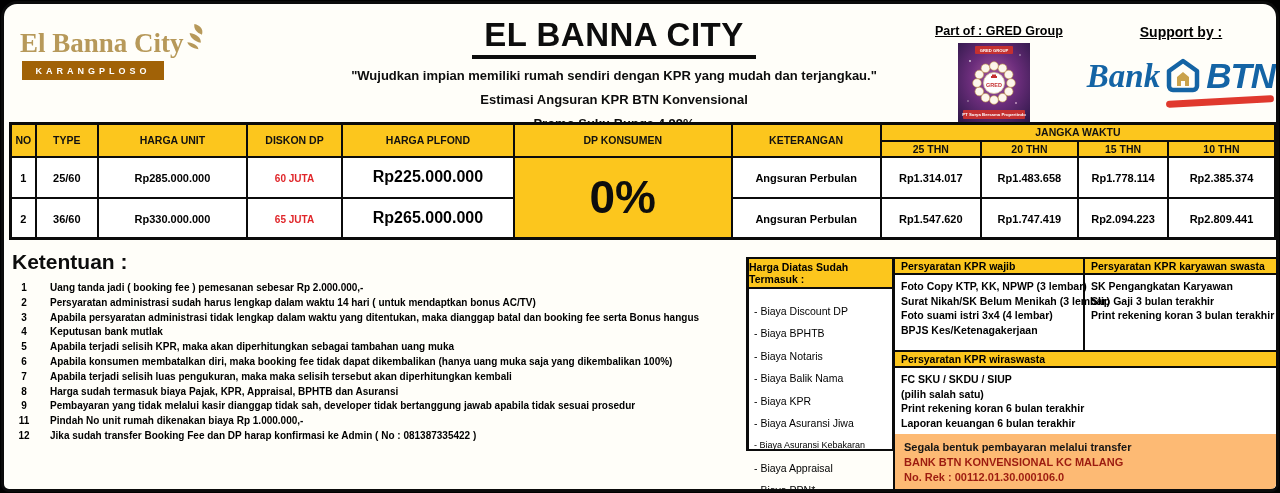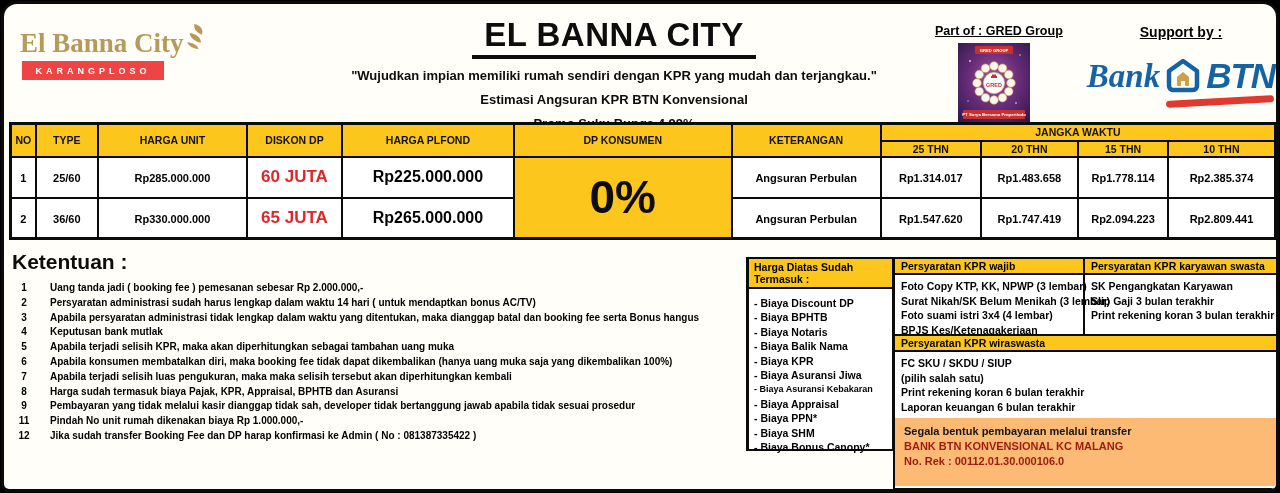--- a/index.html
+++ b/index.html
@@ -7,21 +7,21 @@
   .page {
     position:absolute; left:1px; top:1px; width:1278px; height:491px;
     background:#fffef9; border:3px solid #0b0b0b;
     border-radius:16px 16px 8px 8px; overflow:hidden;
   }
   
   .brand { position:absolute; left:16px; top:24px; width:185px; }
   .brand-row { position:relative; display:flex; align-items:flex-start; }
   .brand-title { font-family:"Liberation Serif", serif; font-weight:bold; font-size:27px; color:#b7995a; letter-spacing:0; line-height:30px; white-space:nowrap; }
   .leaf-icon { margin-left:-2px; margin-top:-14px; }
-  .brand-loc { margin-top:1px; margin-left:2px; width:142px; height:19px; background:#ef4444; color:#fff;
+  .brand-loc { margin-top:1px; margin-left:2px; width:142px; height:19px; background:#a16207; color:#fff;
     font-size:9px; font-weight:bold; letter-spacing:4px; display:flex; align-items:center; justify-content:center; }
   .center-head { position:absolute; left:310px; top:12px; width:600px; text-align:center; color:#0d0d0d; }
   .main-title { display:inline-block; font-size:33px; font-weight:800; letter-spacing:.5px; border-bottom:4px solid #0d0d0d; padding:0 12px 1px 12px; }
   .tagline   { margin-top:9px;  font-size:13px; font-weight:bold; }
   .subline   { margin-top:9px;  font-size:13px; font-weight:bold; }
   .subline3  { margin-top:9px;  font-size:12.5px; font-weight:bold; }
   .partof { position:absolute; left:931px; top:20px; width:118px; text-align:center; }
   .partof-label { font-size:12.5px; font-weight:bold; text-decoration:underline; white-space:nowrap; }
   .gred-logo { margin-top:5px; }
   .support { position:absolute; left:1082px; top:20px; width:190px; text-align:center; }
@@ -34,43 +34,43 @@
   table.price { position:absolute; left:5px; top:118px; width:1268px; border-collapse:collapse; table-layout:fixed; }
   table.price th, table.price td { border:2px solid #0b0b0b; overflow:hidden; }
   table.price { border:3px solid #0b0b0b; }
   th.yel { background:#fcc61d; font-size:10.5px; font-weight:bold; height:17px; color:#111; }
   tr.h2 th { height:16px; }
   td.c { text-align:center; vertical-align:middle; background:#fff; }
   tr.datarow td { height:41px; }
   .no-v { font-size:11px; font-weight:bold; }
   .type-v { font-size:11px; font-weight:bold; }
   .unit-v { font-size:11px; font-weight:bold; }
-  .disc-v { font-size:17px; font-weight:bold; color:#e0262a; }
+  .disc-v { font-size:10px; font-weight:bold; color:#e0262a; }
   .plf-v { font-size:16px; font-weight:800; }
   .ket-v { font-size:11px; font-weight:bold;text-align:center; }
   .ang-v { font-size:11px; font-weight:bold; }
   td.dpcell { background:#fcc61d; text-align:center; vertical-align:middle; }
   .dp-v { font-size:46px; font-weight:900; color:#0d0d0d; }
   
   .ketentuan { position:absolute; left:8px; top:246px; width:716px; }
   .ket-title { font-size:21px; font-weight:800; color:#0d0d0d; }
   .ket-list { margin-top:7px; }
   .k-item { display:flex; line-height:14.8px; }
   .k-num { width:24px; text-align:center; font-size:10px; font-weight:bold; flex:none; }
   .k-text { margin-left:14px; font-size:10px; font-weight:bold; white-space:nowrap; }
   
   .included { position:absolute; left:742px; top:253px; width:148px; height:194px; border:2px solid #0b0b0b; border-left-width:3px; background:#fff; }
-  .inc-head { height:30px; background:#fcc61d; display:flex; align-items:center; padding-left:5px;
+  .inc-head { height:30px; background:#fcc61d; display:flex; align-items:center; 
     font-size:10.5px; font-weight:bold; border-bottom:2px solid #0b0b0b; }
   .inc-body { padding:7px 4px 0 5px; }
-  .inc-item { font-size:10.5px; font-weight:bold; line-height:14.4px; white-space:nowrap; }
+  .inc-item { font-size:10.5px; font-weight:normal; line-height:14.4px; white-space:nowrap;margin-top:8px; }
   .inc-item.small { font-size:9px; }
   
   .reqs { position:absolute; left:889px; top:253px; width:386px; height:233px; border:2px solid #0b0b0b; background:#fff; }
-  .req-row { display:flex; height:77px; border-bottom:2px solid #0b0b0b; }
+  .req-row { display:flex; height:93px; border-bottom:2px solid #0b0b0b; }
   .req-col-a { width:190px; border-right:2px solid #0b0b0b; }
   .req-col-b { flex:1; }
   .req-head { height:16px; background:#fcc61d; border-bottom:2px solid #0b0b0b; display:flex; align-items:center; padding-left:6px;
     font-size:10.5px; font-weight:bold; }
   .req-items { padding:4px 4px 0 6px; }
   .req-item { font-size:10.5px; font-weight:bold; line-height:14.6px; white-space:nowrap; }
   .wira-items { height:66px; }
   .payment { background:#fdba74; height:68px; padding:6px 0 0 9px; }
   .pay-line { font-size:11px; font-weight:bold; line-height:15.2px; color:#9c1b10; white-space:nowrap; }
   .pay-line.first { color:#151515; }

